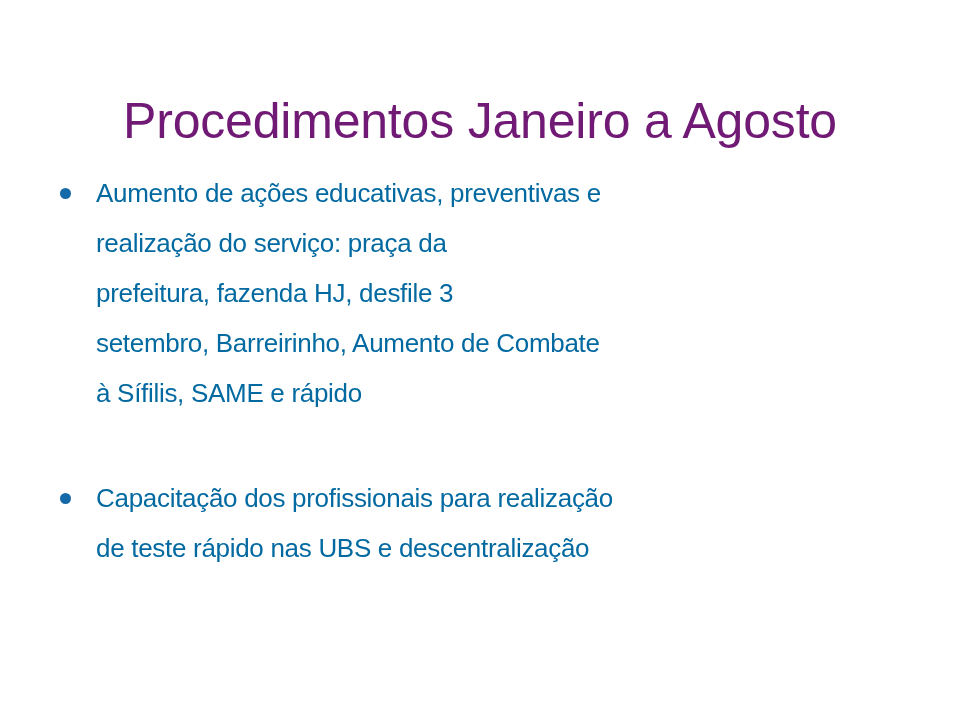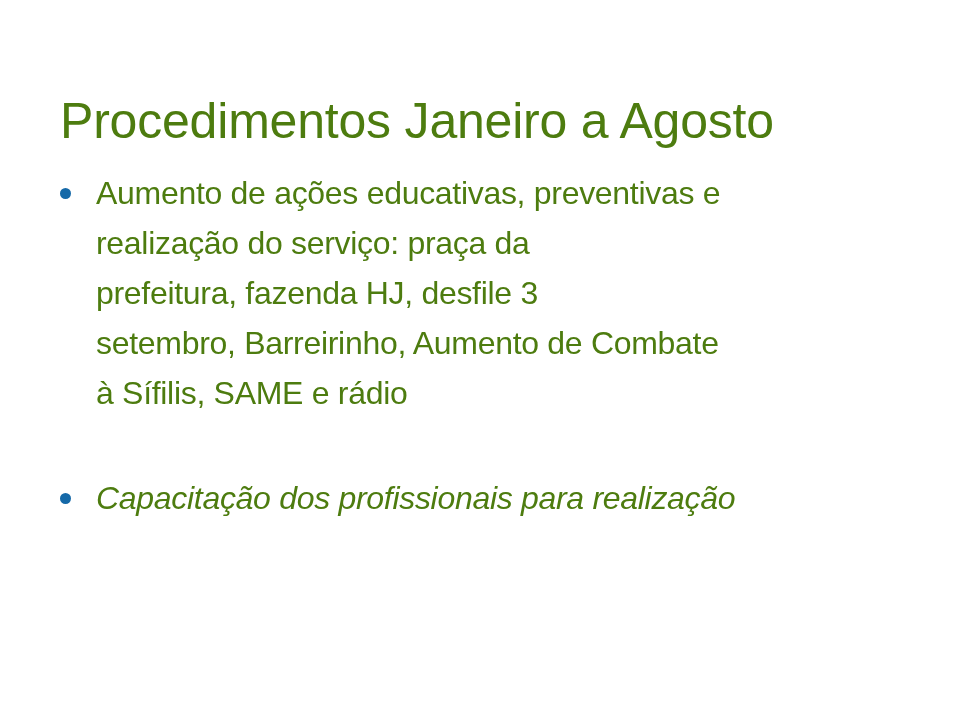--- a/index.html
+++ b/index.html
@@ -18,51 +18,51 @@
     font-family: "Liberation Sans", "DejaVu Sans", sans-serif;
     -webkit-font-smoothing: antialiased;
   }
 
   
   .slide-title {
     position: absolute;
     left: 60px;
     top: 58px;
     width: 840px;
-    color: #4d7c0f;
+    text-align: center;
+    color: #701a75;
     font-family: "Liberation Sans", "DejaVu Sans", sans-serif;
     font-size: 50px;
     font-weight: 400;
     line-height: 58px;
     letter-spacing: -0.2px;
     white-space: nowrap;
   }
 
   
   .body-block {
     position: absolute;
     left: 48px;
     top: 168px;
     width: 880px;
   }
 
   .bullet-item {
     position: relative;
     padding-left: 48px;
-    color: #4d7c0f;
+    color: #0369a1;
     font-family: "Liberation Sans", "DejaVu Sans", sans-serif;
-    font-size: 32px;
+    font-size: 26px;
     font-weight: 400;
     line-height: 50px;
     letter-spacing: -0.3px;
   }
 
   .bullet-item + .bullet-item {
     margin-top: 55px;
-    font-style: italic;
   }
 
   .bullet-marker {
     position: absolute;
     left: 12px;
     top: 20px;
     width: 11px;
     height: 11px;
     border-radius: 50%;
     background: #1569A8;
@@ -86,25 +86,26 @@
 
   <div class="body-block">
 
     <div class="bullet-item">
       <span class="bullet-marker"></span>
       <span class="bullet-lines">
         <span class="bullet-line">Aumento de ações educativas, preventivas e</span>
         <span class="bullet-line">realização do serviço: praça da</span>
         <span class="bullet-line">prefeitura, fazenda HJ, desfile 3</span>
         <span class="bullet-line">setembro, Barreirinho, Aumento de Combate</span>
-        <span class="bullet-line">à Sífilis, SAME e rádio</span>
+        <span class="bullet-line">à Sífilis, SAME e rápido</span>
       </span>
     </div>
 
     <div class="bullet-item">
       <span class="bullet-marker"></span>
       <span class="bullet-lines">
         <span class="bullet-line">Capacitação dos profissionais para realização</span>
+        <span class="bullet-line">de teste rápido nas UBS e descentralização</span>
       </span>
     </div>
 
   </div>
 </div>
 
 </body></html>

